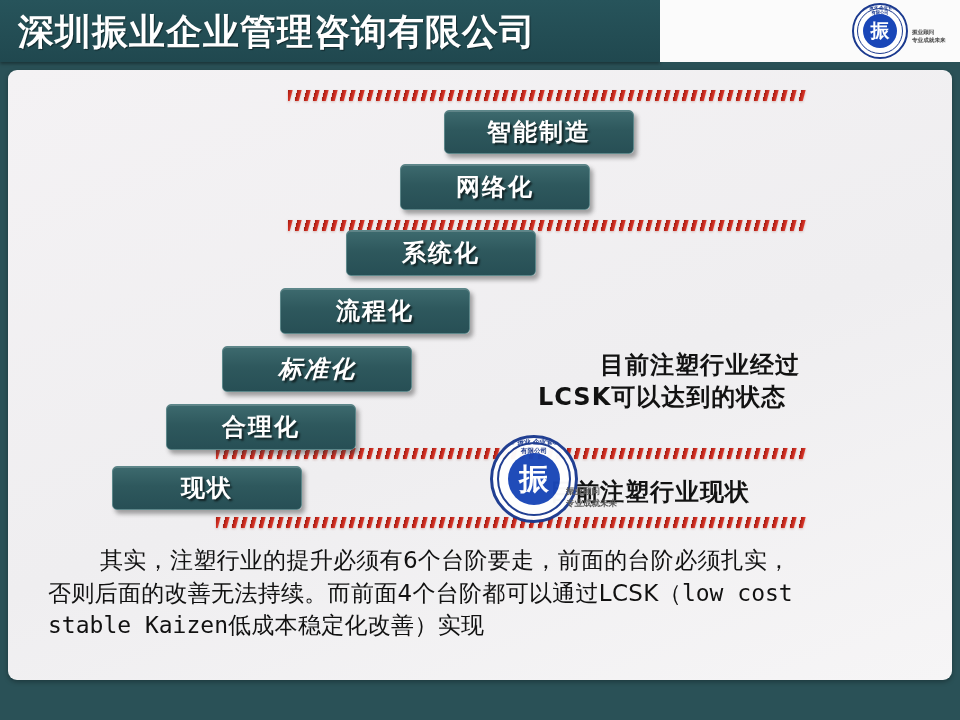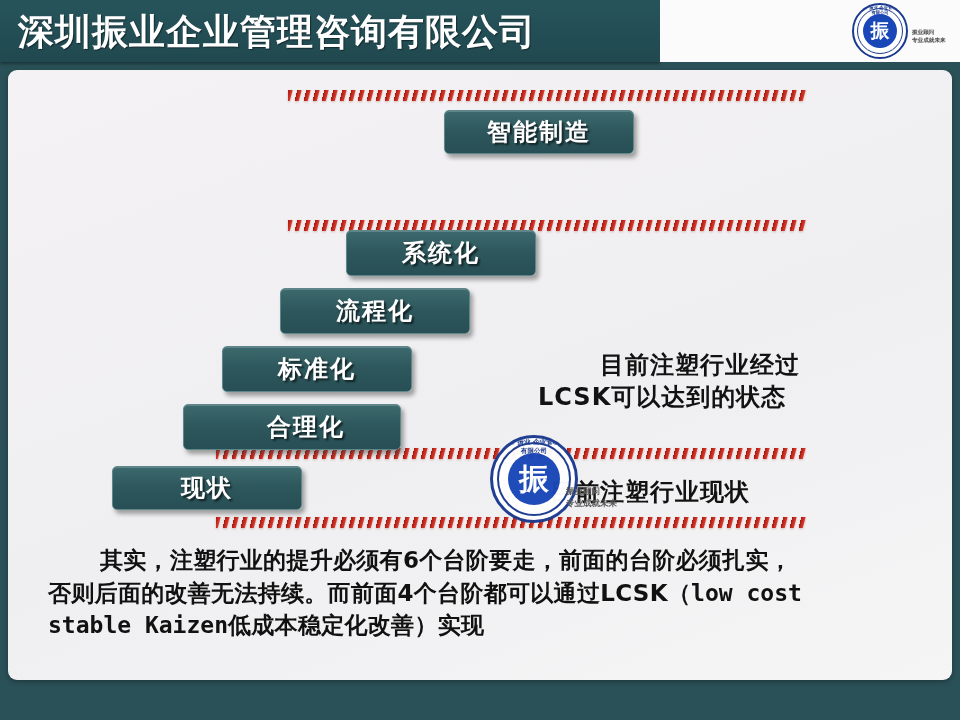--- a/index.html
+++ b/index.html
@@ -105,21 +105,20 @@
   .wm-logo .ring2{left:7px;top:7px;width:74px;height:74px;border-width:2px;}
   .wm-logo .disc{left:18px;top:18px;width:52px;height:52px;font-size:30px;}
   .wm-logo .micro{left:3px;top:3px;width:82px;height:82px;font-size:6.6px;}
   .wm-words{left:558px;top:415px;font-size:8.5px;color:#5a5a5a;}
 
   
   .para{
     position:absolute;left:48px;top:544px;width:860px;
     color:#111111;font-size:23px;line-height:1.42;
     letter-spacing:.3px;
-    font-weight:bold;
   }
   .para p{margin:0;}
   .para .indent{text-indent:52px;}
   .mono{font-family:"DejaVu Sans Mono","Liberation Mono",monospace;letter-spacing:0;}
 </style>
 </head>
 <body>
 
 <div class="slide">
 
@@ -141,30 +140,33 @@
   <div class="panel">
 
     <div class="dash-rule" style="left:280px;top:20px;width:520px;"></div>
     <div class="dash-rule" style="left:280px;top:150px;width:520px;"></div>
     <div class="dash-rule" style="left:208px;top:378px;width:592px;"></div>
     <div class="dash-rule" style="left:208px;top:447px;width:592px;"></div>
 
     <div class="step" style="left:436px;top:40px;width:188px;height:42px;justify-content:center;">
       <span>智能制造</span>
     </div>
+    <div class="step" style="left:392px;top:94px;width:188px;height:44px;">
+      <span>网络化</span>
+    </div>
     <div class="step" style="left:338px;top:160px;width:188px;height:44px;text-align:center;">
       <span>系统化</span>
     </div>
     <div class="step" style="left:272px;top:218px;width:188px;height:44px;align-items:center;">
       <span>流程化</span>
     </div>
-    <div class="step" style="left:214px;top:276px;width:188px;height:44px;">
+    <div class="step" style="left:214px;top:276px;width:188px;height:44px;font-style:italic;">
       <span>标准化</span>
     </div>
-    <div class="step" style="left:175px;top:334px;width:188px;height:44px;padding-left:28px;">
+    <div class="step" style="left:158px;top:334px;width:188px;height:44px;">
       <span>合理化</span>
     </div>
     <div class="step" style="left:104px;top:396px;width:188px;height:42px;">
       <span>现状</span>
     </div>
 
 
     <div class="annot two-line" style="left:530px;top:280px;">
       <div style="margin-left:62px;">目前注塑行业经过</div>
       <div>LCSK可以达到的状态</div>

